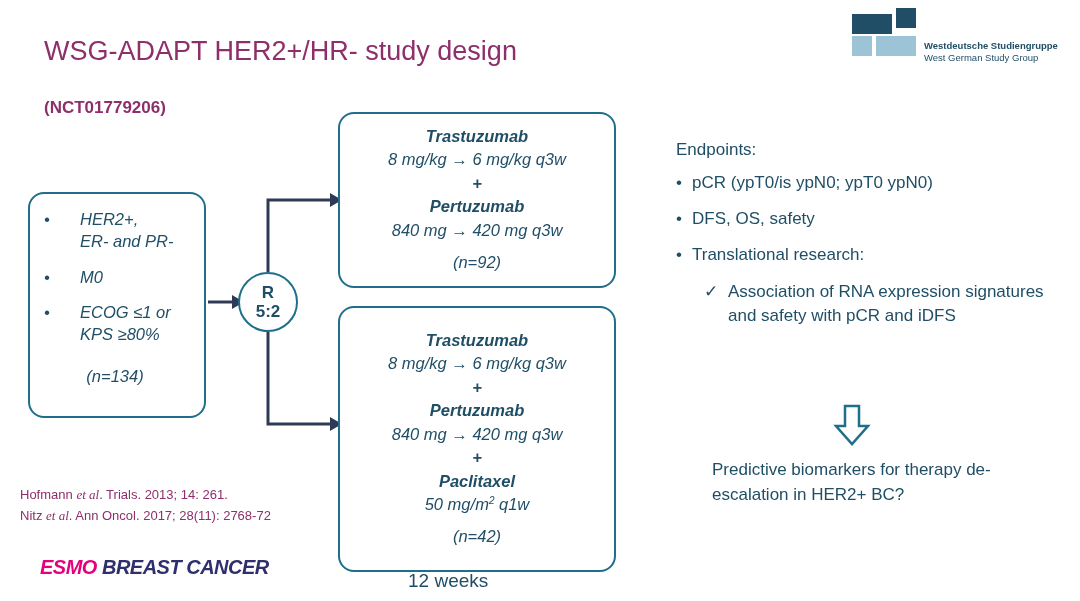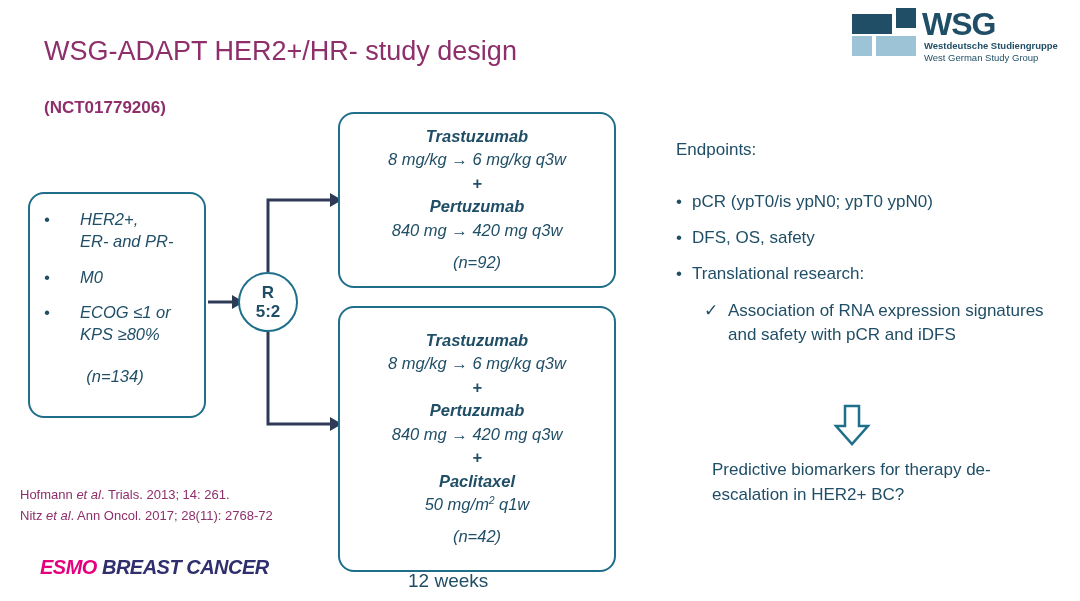--- a/index.html
+++ b/index.html
@@ -84,21 +84,21 @@
   }
 
   
   #arrows { position: absolute; left: 0; top: 0; width: 1080px; height: 601px; pointer-events: none; }
 
   
   #refs {
     position: absolute; left: 20px; top: 484px;
     font-size: 13px; color: #8e2f6b; line-height: 1.65;
   }
-  #refs i { font-style: italic; }
+  #refs i { font-style: italic; font-family: Liberation Serif, serif; }
 
   
   #esmo {
     position: absolute; left: 40px; top: 556px;
     font-size: 20px; font-weight: bold; font-style: italic;
     letter-spacing: -0.5px; white-space: nowrap;
   }
   #esmo .e-pink { color: #e6007e; }
   #esmo .e-dark { color: #2f2f6e; }
 
@@ -106,21 +106,21 @@
   #weeks {
     position: absolute; left: 408px; top: 570px;
     font-size: 19px; font-weight: normal; color: #1f4e66;
   }
 
   
   #endpoints {
     position: absolute; left: 676px; top: 140px; width: 390px;
     font-size: 17px; color: #1f4e66;
   }
-  #endpoints .ep-head { margin-bottom: 31px; }
+  #endpoints .ep-head { margin-bottom: 12px; }
   .ep-item { display: flex; margin-bottom: 14px; line-height: 1.3; }
   .ep-bullet { flex: 0 0 16px; }
   .ep-text { flex: 1; }
   .tr-item { display: flex; margin-left: 28px; margin-top: 4px; line-height: 1.38; }
   .tr-check { flex: 0 0 24px; }
   .tr-text { flex: 1; }
 
   #down-arrow { position: absolute; left: 832px; top: 404px; width: 40px; height: 42px; }
 
   #conclusion {
@@ -129,21 +129,20 @@
   }
 </style>
 </head>
 <body>
 
 <div id="logo">
   <div class="sq s1"></div>
   <div class="sq s2"></div>
   <div class="sq s3"></div>
   <div class="sq s4"></div>
-  <div class="wsg">WSG</div>
   <div class="l1">Westdeutsche Studiengruppe</div>
   <div class="l2">West German Study Group</div>
 </div>
 
 <div id="title">WSG-ADAPT HER2+/HR- study design</div>
 <div id="subtitle">(NCT01779206)</div>
 
 <svg id="arrows">
 
   <line x1="208" y1="302" x2="232" y2="302" stroke="#2f3a56" stroke-width="3"></line>

